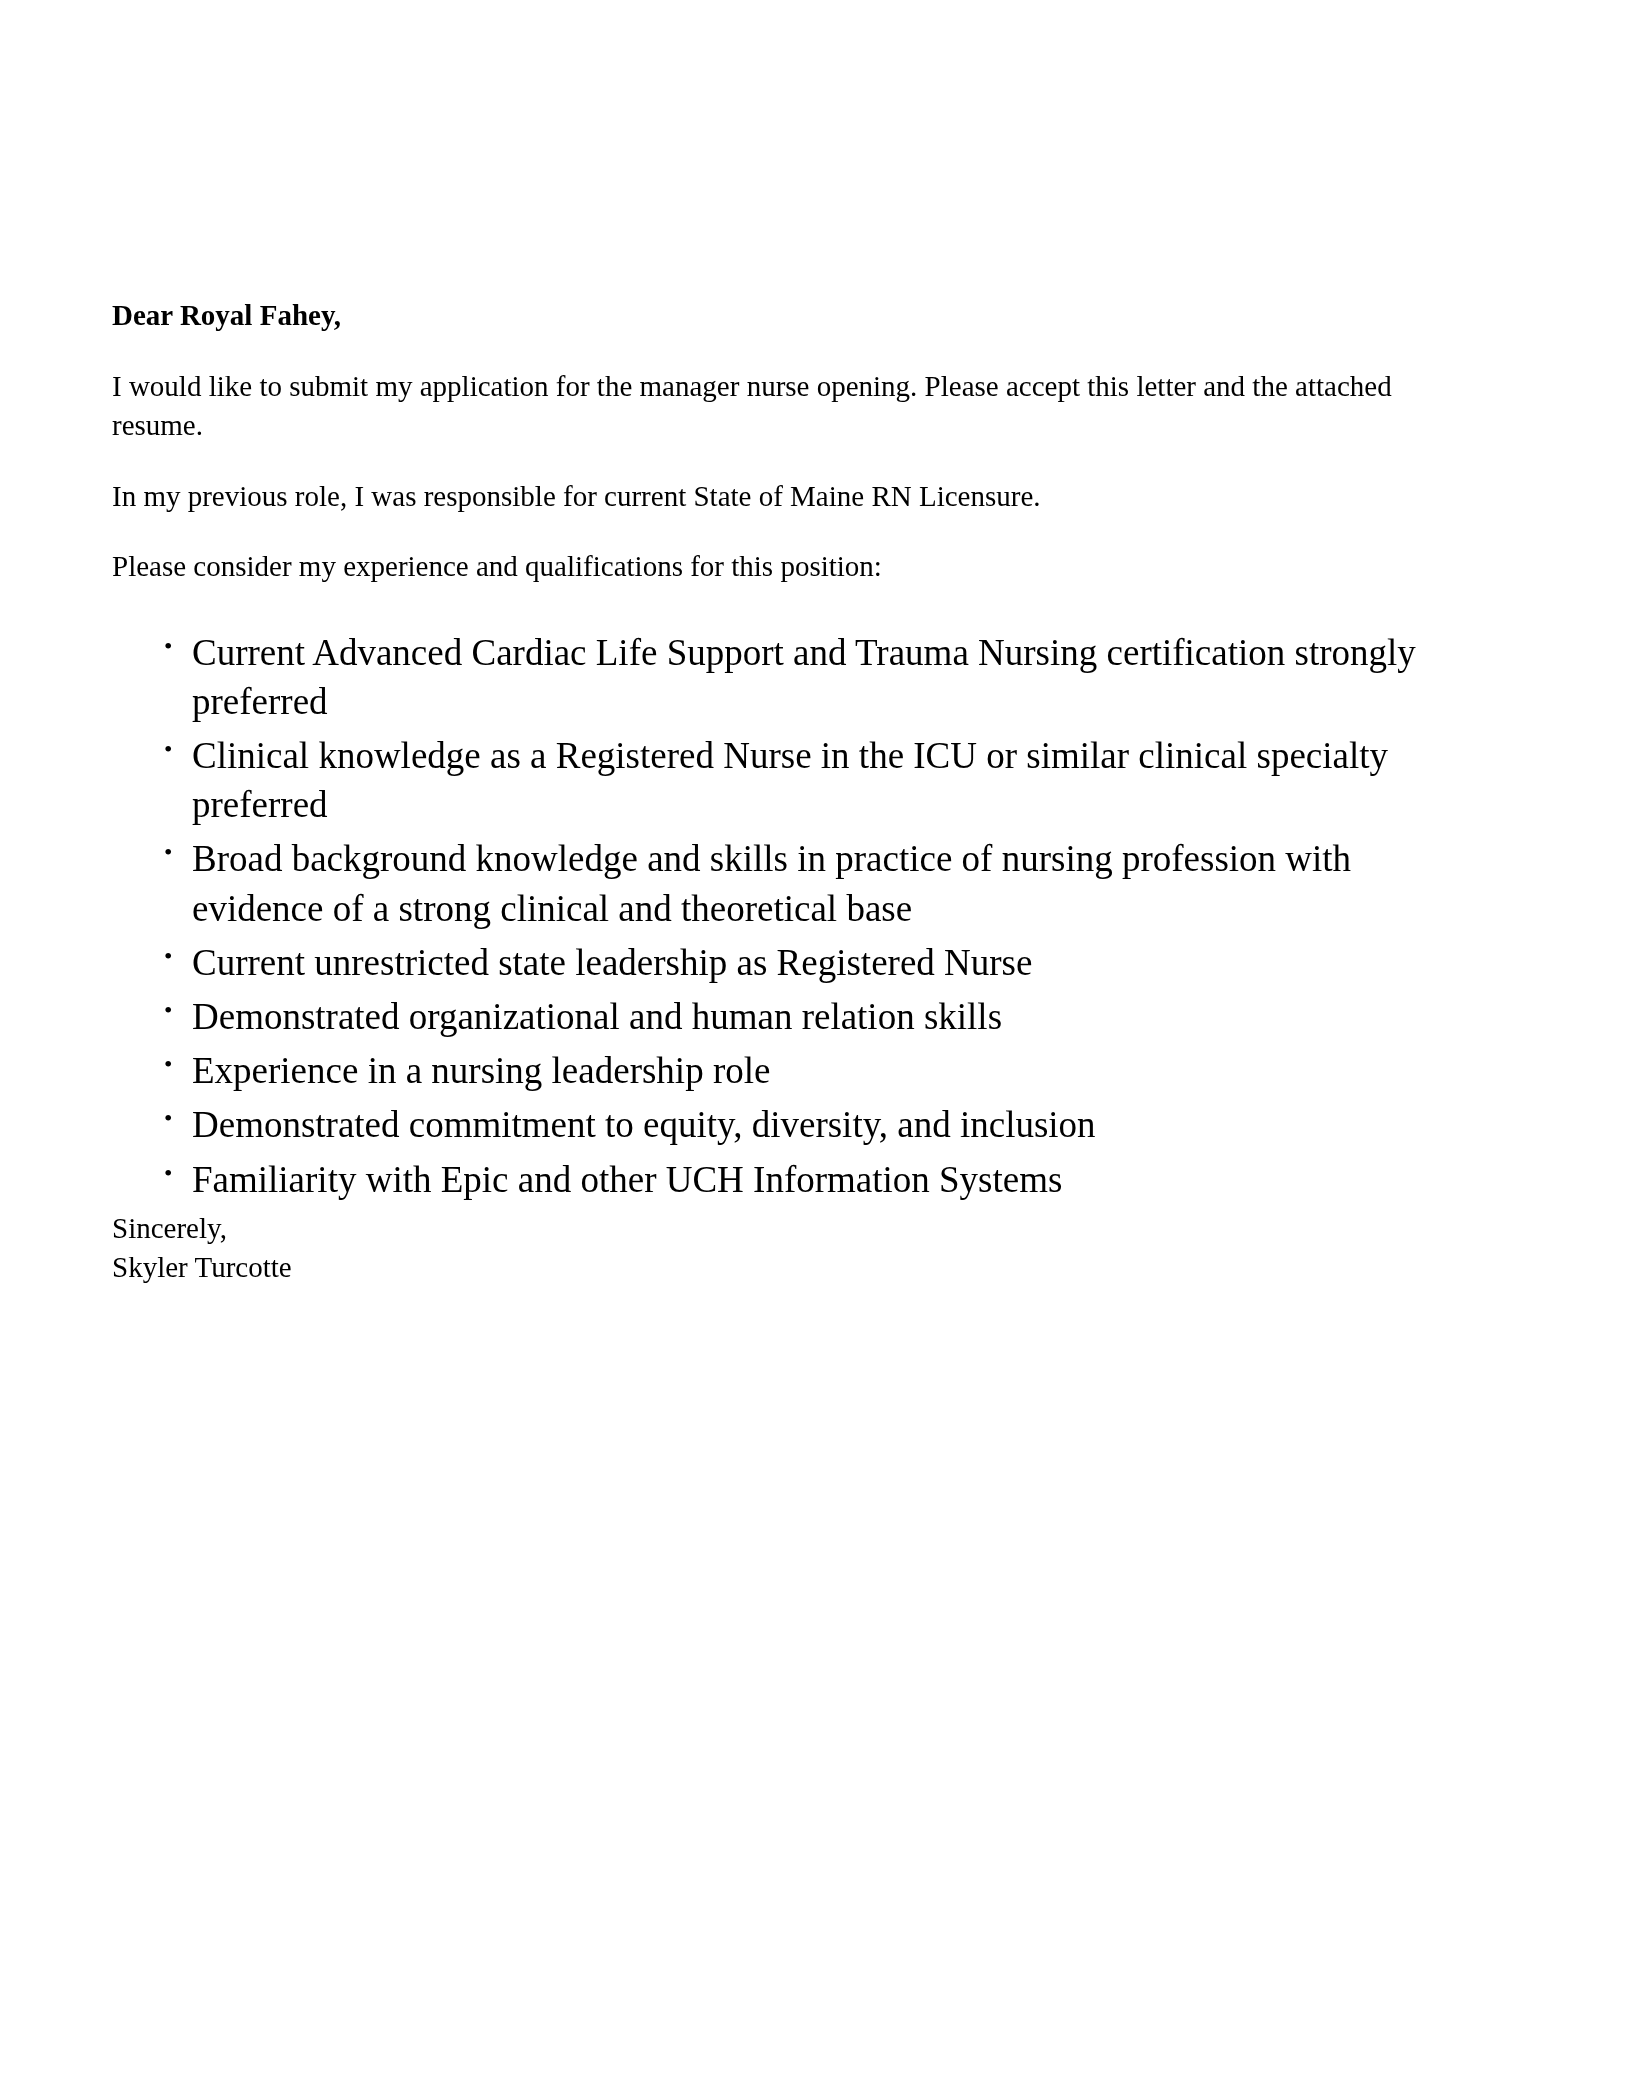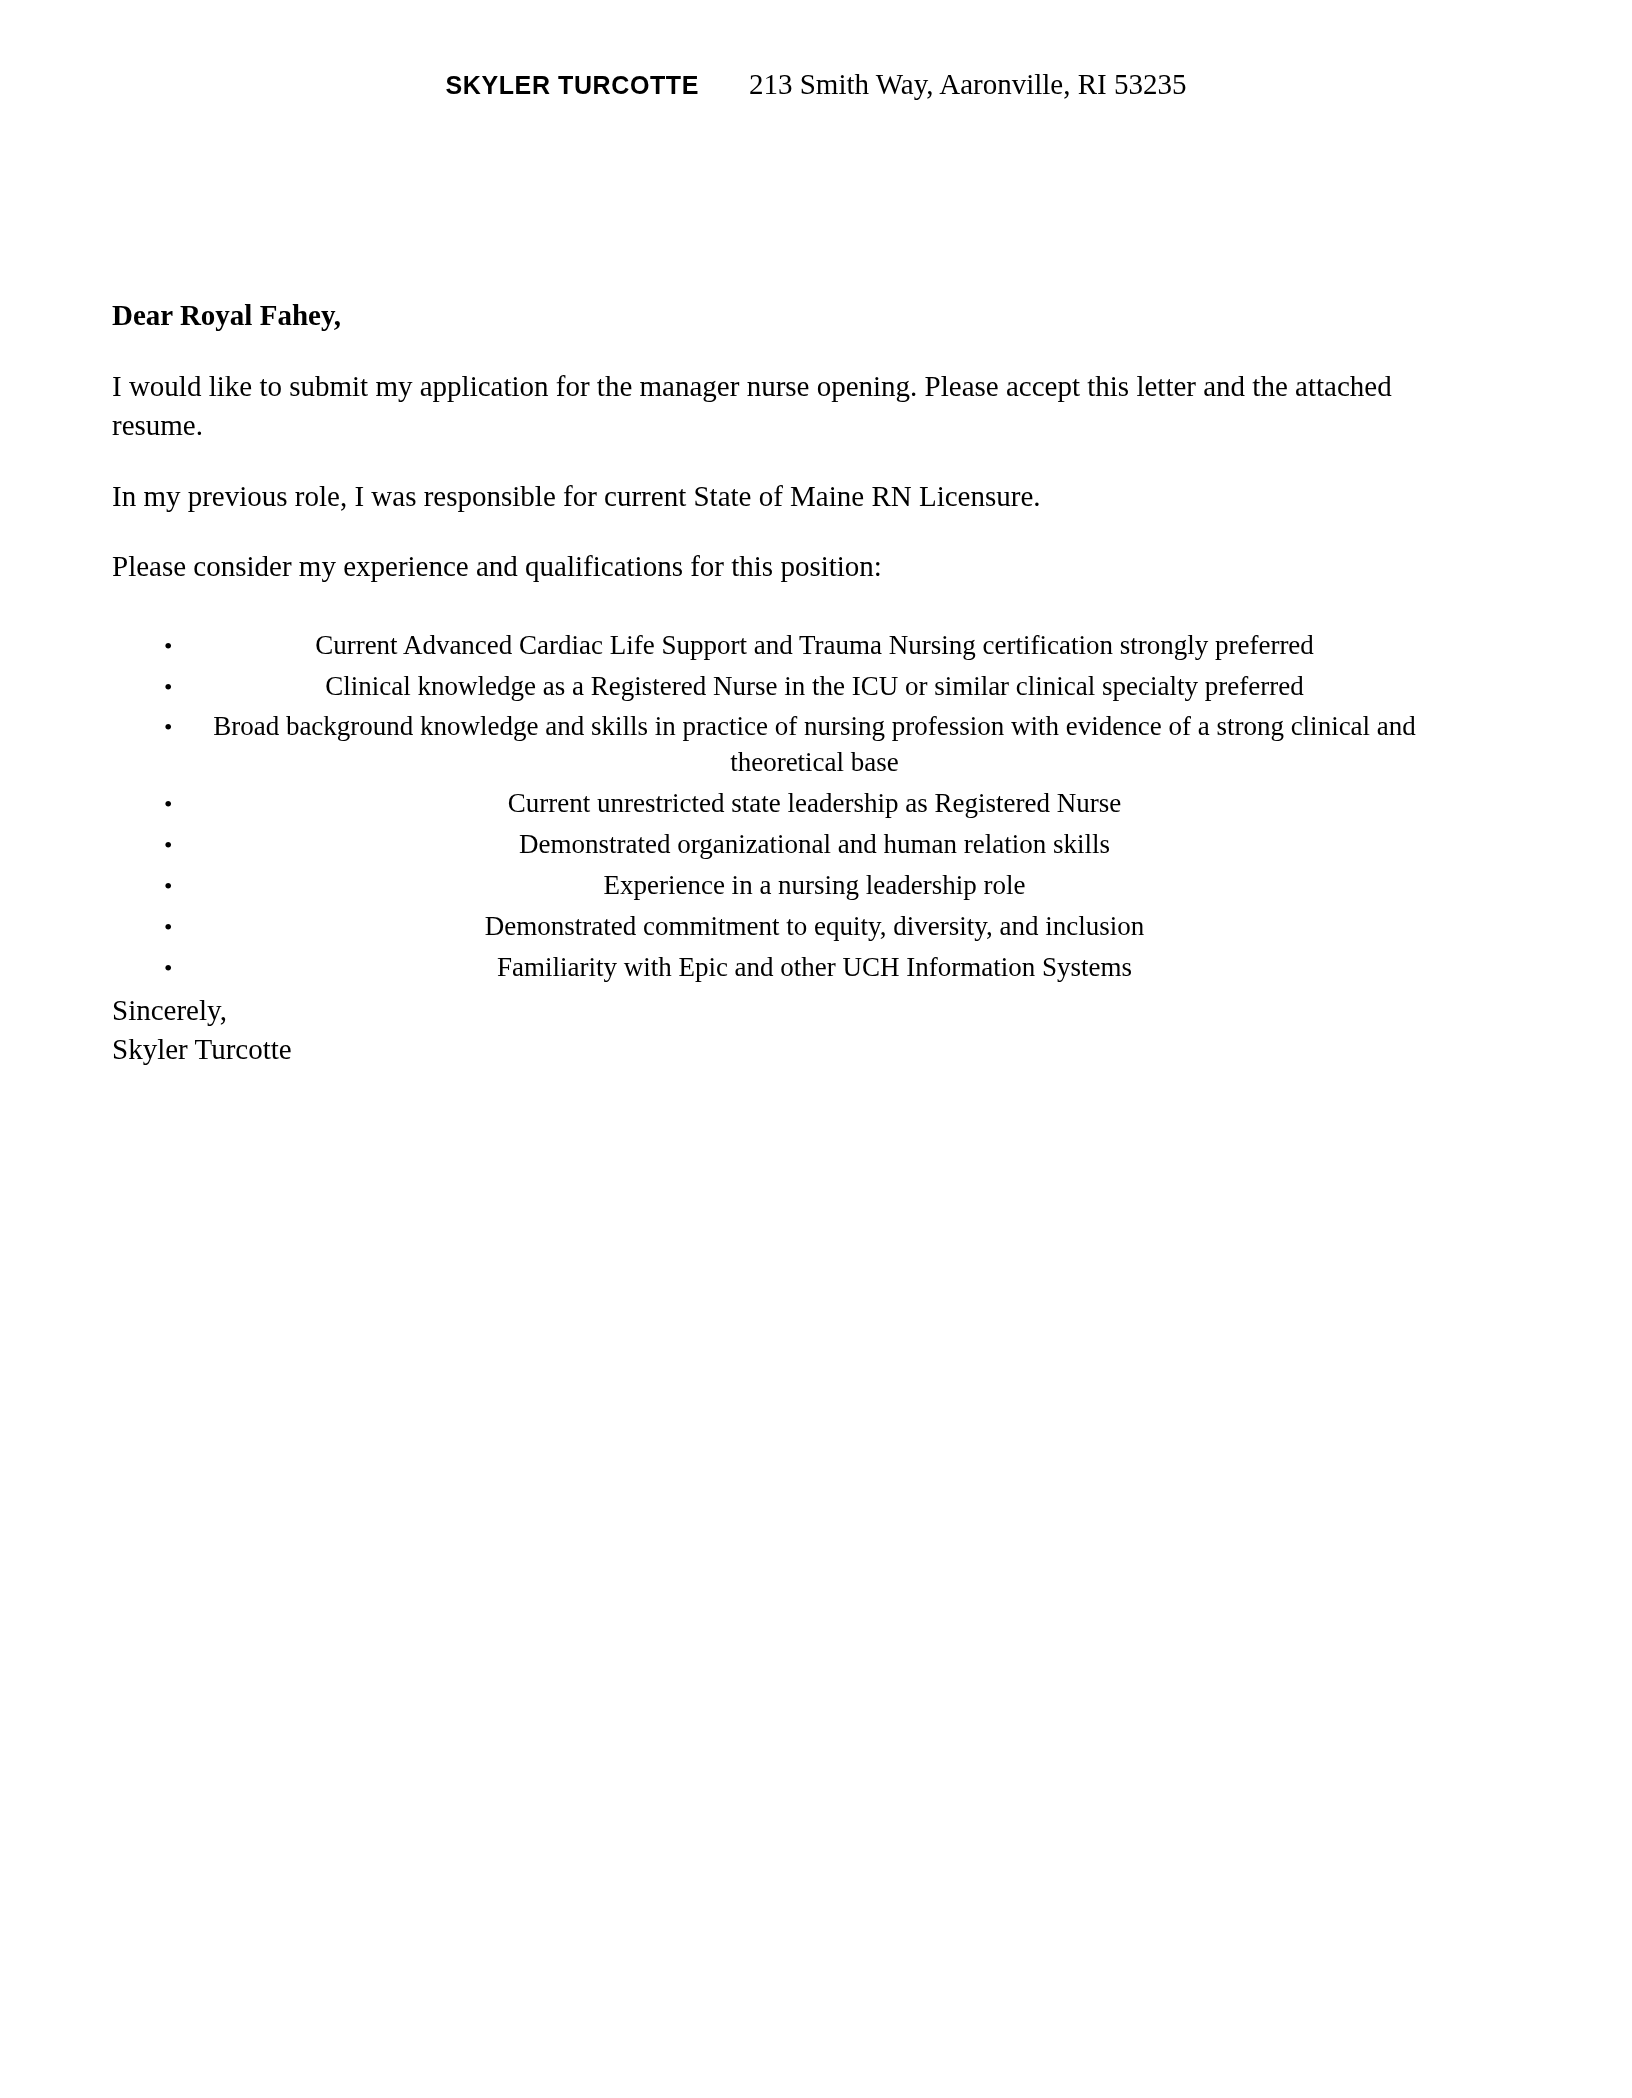--- a/index.html
+++ b/index.html
@@ -66,26 +66,25 @@
   }
   .para.tight {
     margin-bottom: 41px;
   }
   ul.qualifications {
     margin: 6px 0 0 0;
     padding: 0 0 0 52px;
     list-style: none;
   }
   ul.qualifications li {
-    font-size: 27px;
+    font-size: 37px;
     line-height: 1.33;
     margin: 0 0 5px 0;
     position: relative;
     padding-left: 28px;
-    text-align: center;
   }
   ul.qualifications li::before {
     content: "\2022";
     position: absolute;
     left: 0;
     top: 0;
     font-size: 24px;
     line-height: 1.53;
   }
   .closing-bold {
@@ -101,23 +100,20 @@
   }
   .signoff-line {
     display: block;
   }
 </style>
 </head>
 <body>
 
 <div class="page">
 
-  <div class="letterhead">
-    <span class="letterhead-name">SKYLER TURCOTTE</span><span class="letterhead-address">213 Smith Way, Aaronville, RI 53235</span>
-  </div>
 
   <div class="letter-body">
 
     <p class="salutation">Dear Royal Fahey,</p>
 
     <p class="para">I would like to submit my application for the manager nurse opening. Please accept this letter and the attached resume.</p>
 
     <p class="para">In my previous role, I was responsible for current State of Maine RN Licensure.</p>
 
     <p class="para tight">Please consider my experience and qualifications for this position:</p>

